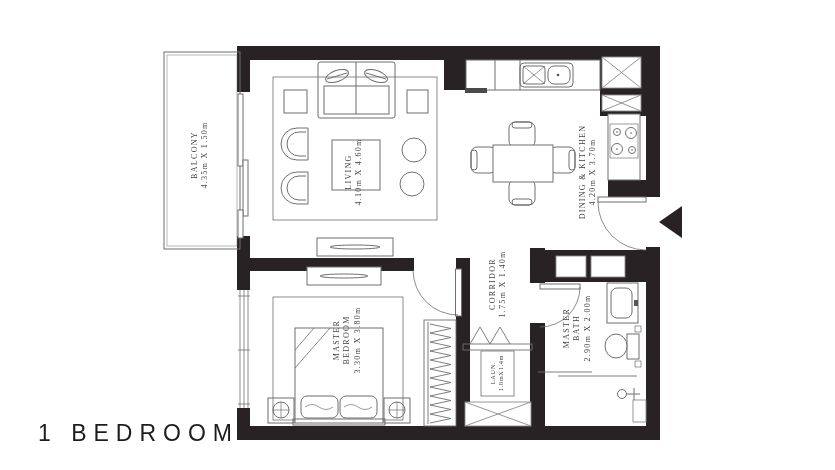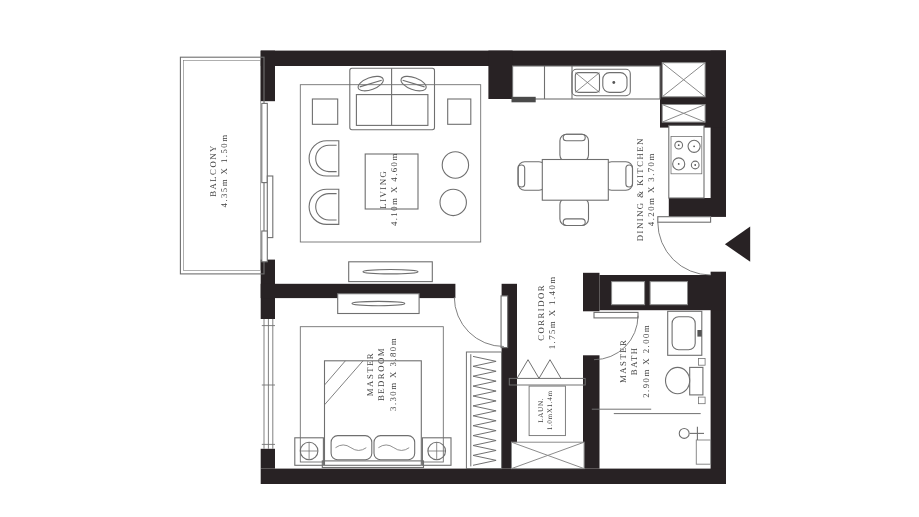--- a/index.html
+++ b/index.html
@@ -255,14 +255,15 @@
     <span class="ln">MASTER</span>
     <span class="ln">BATH</span>
     <span class="ln">2.90m X 2.00m</span>
   </div>
 
   <div class="vlabel small" style="left:497px;top:373px;">
     <span class="ln">LAUN.</span>
     <span class="ln">1.0mX1.4m</span>
   </div>
 
+  <div class="title">1 BEDROOM</div>
 
 </div>
 
 </body></html>

